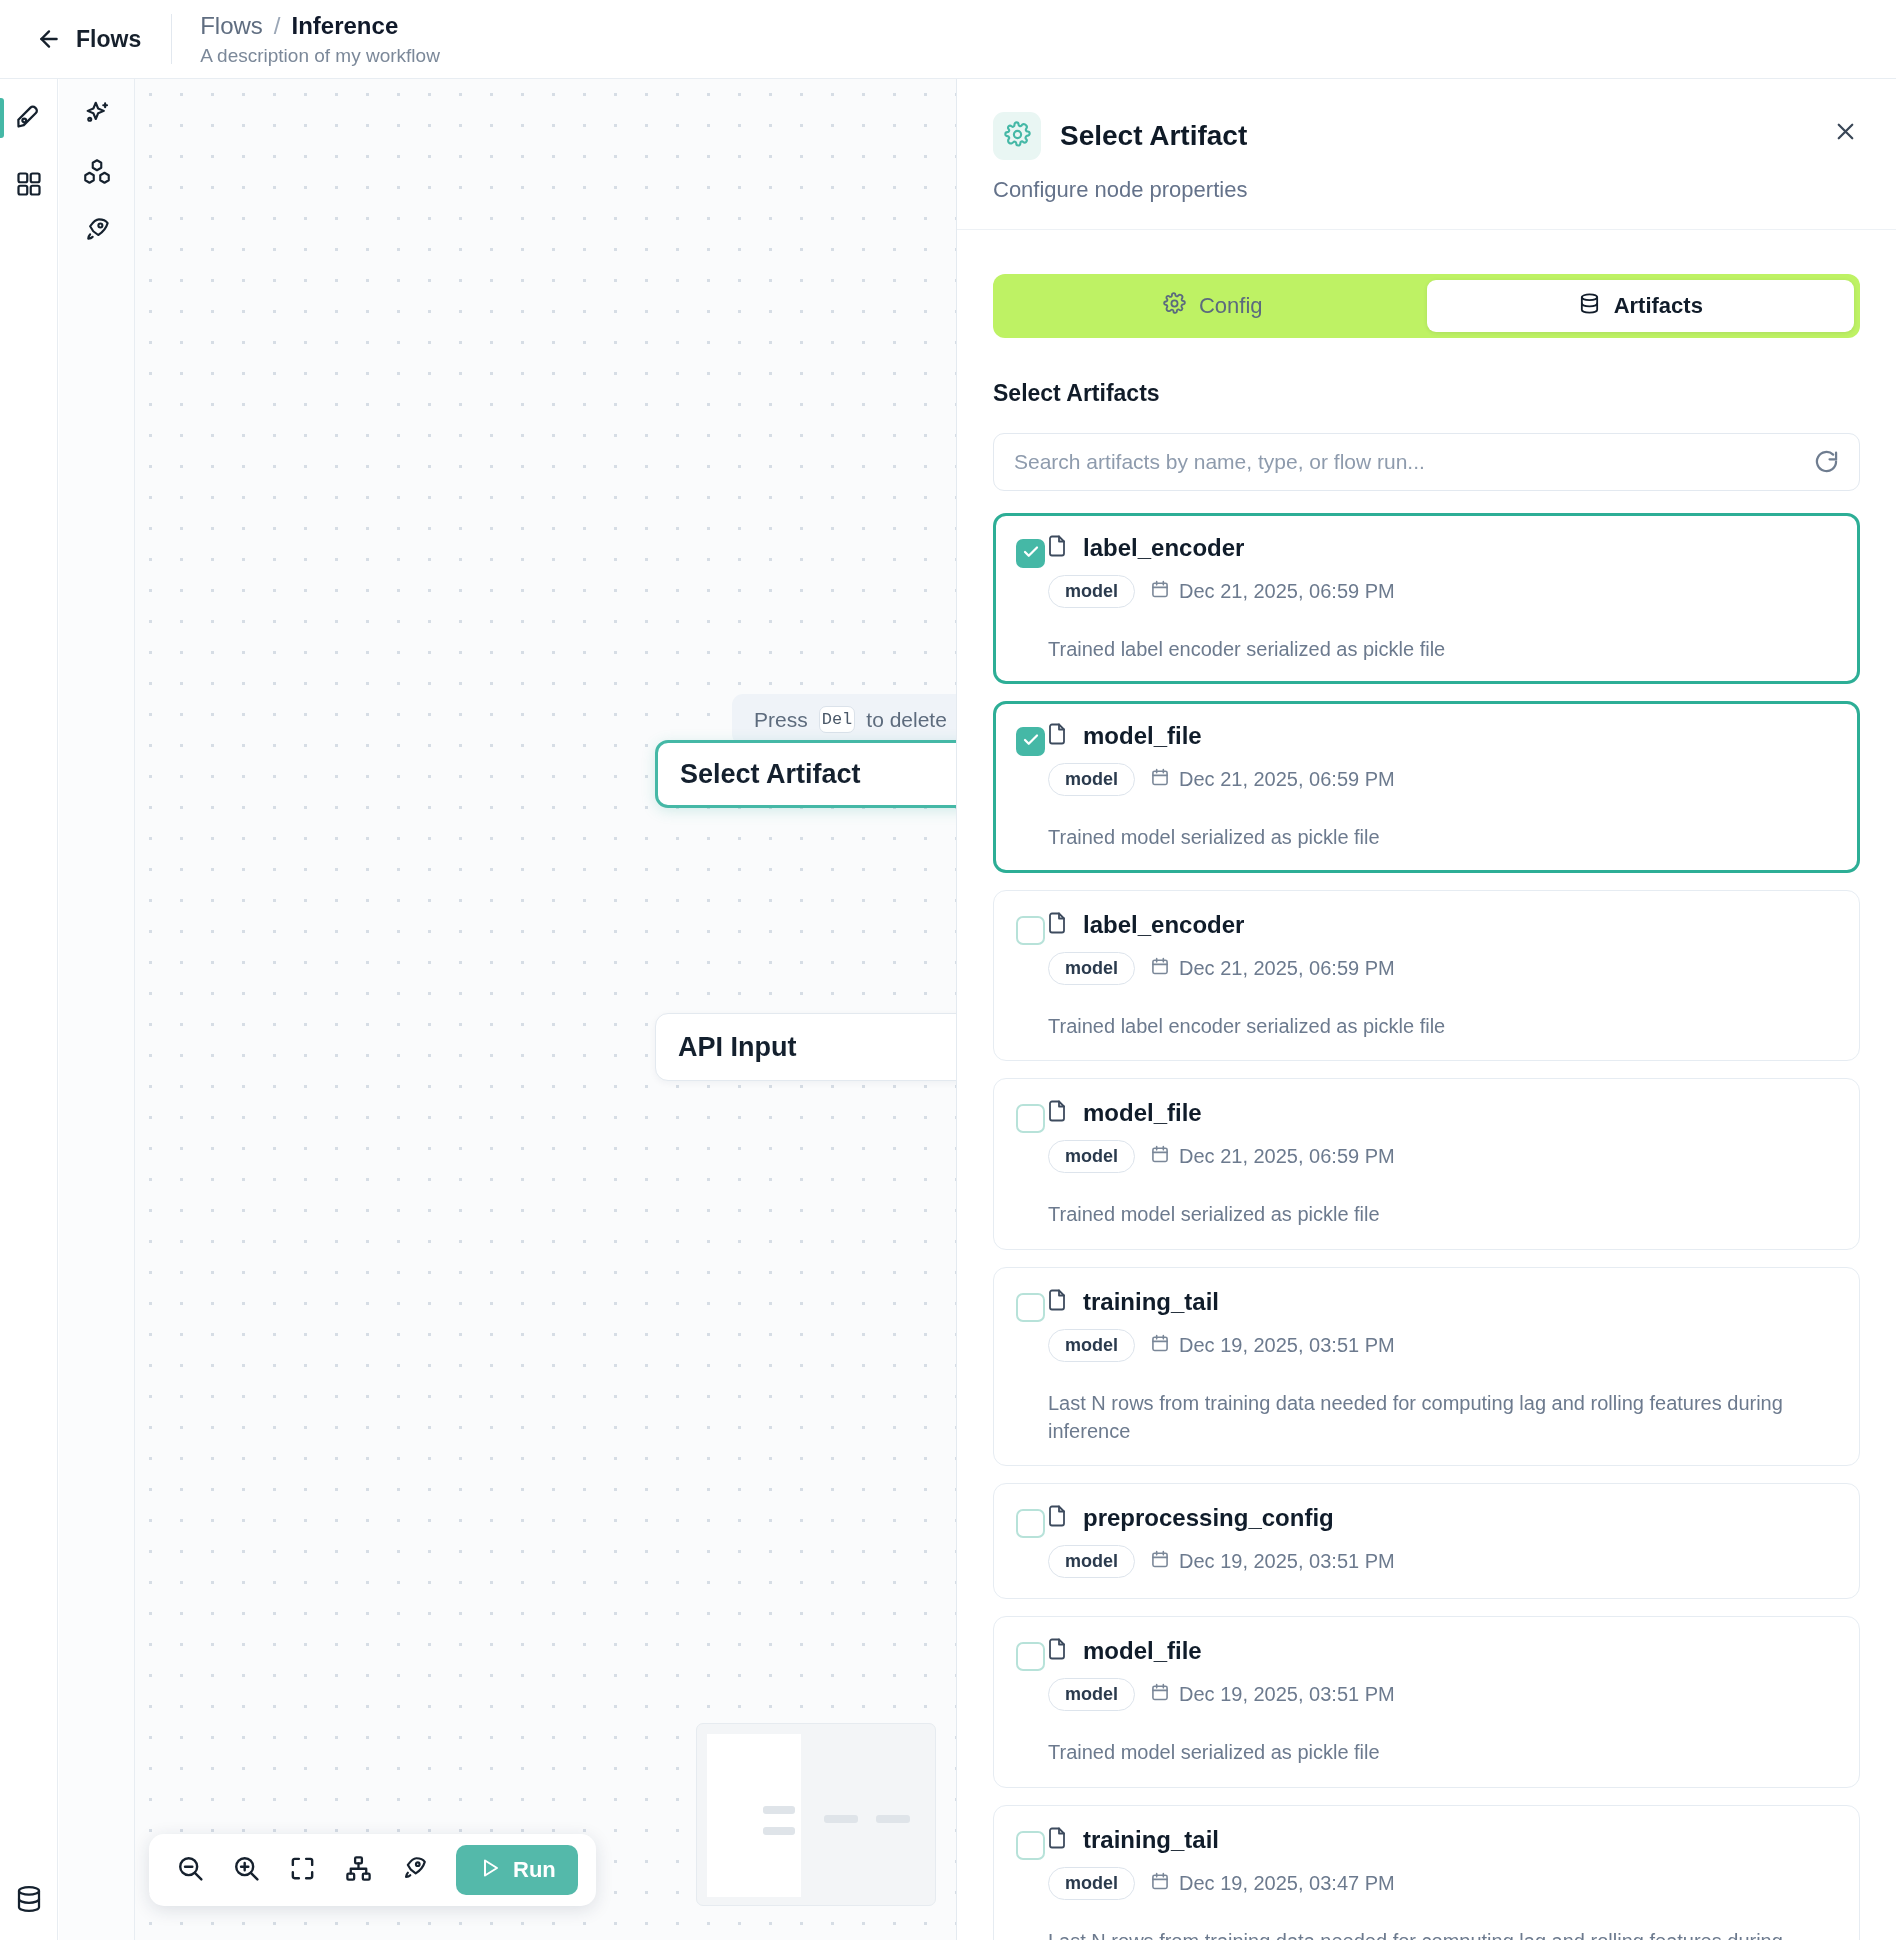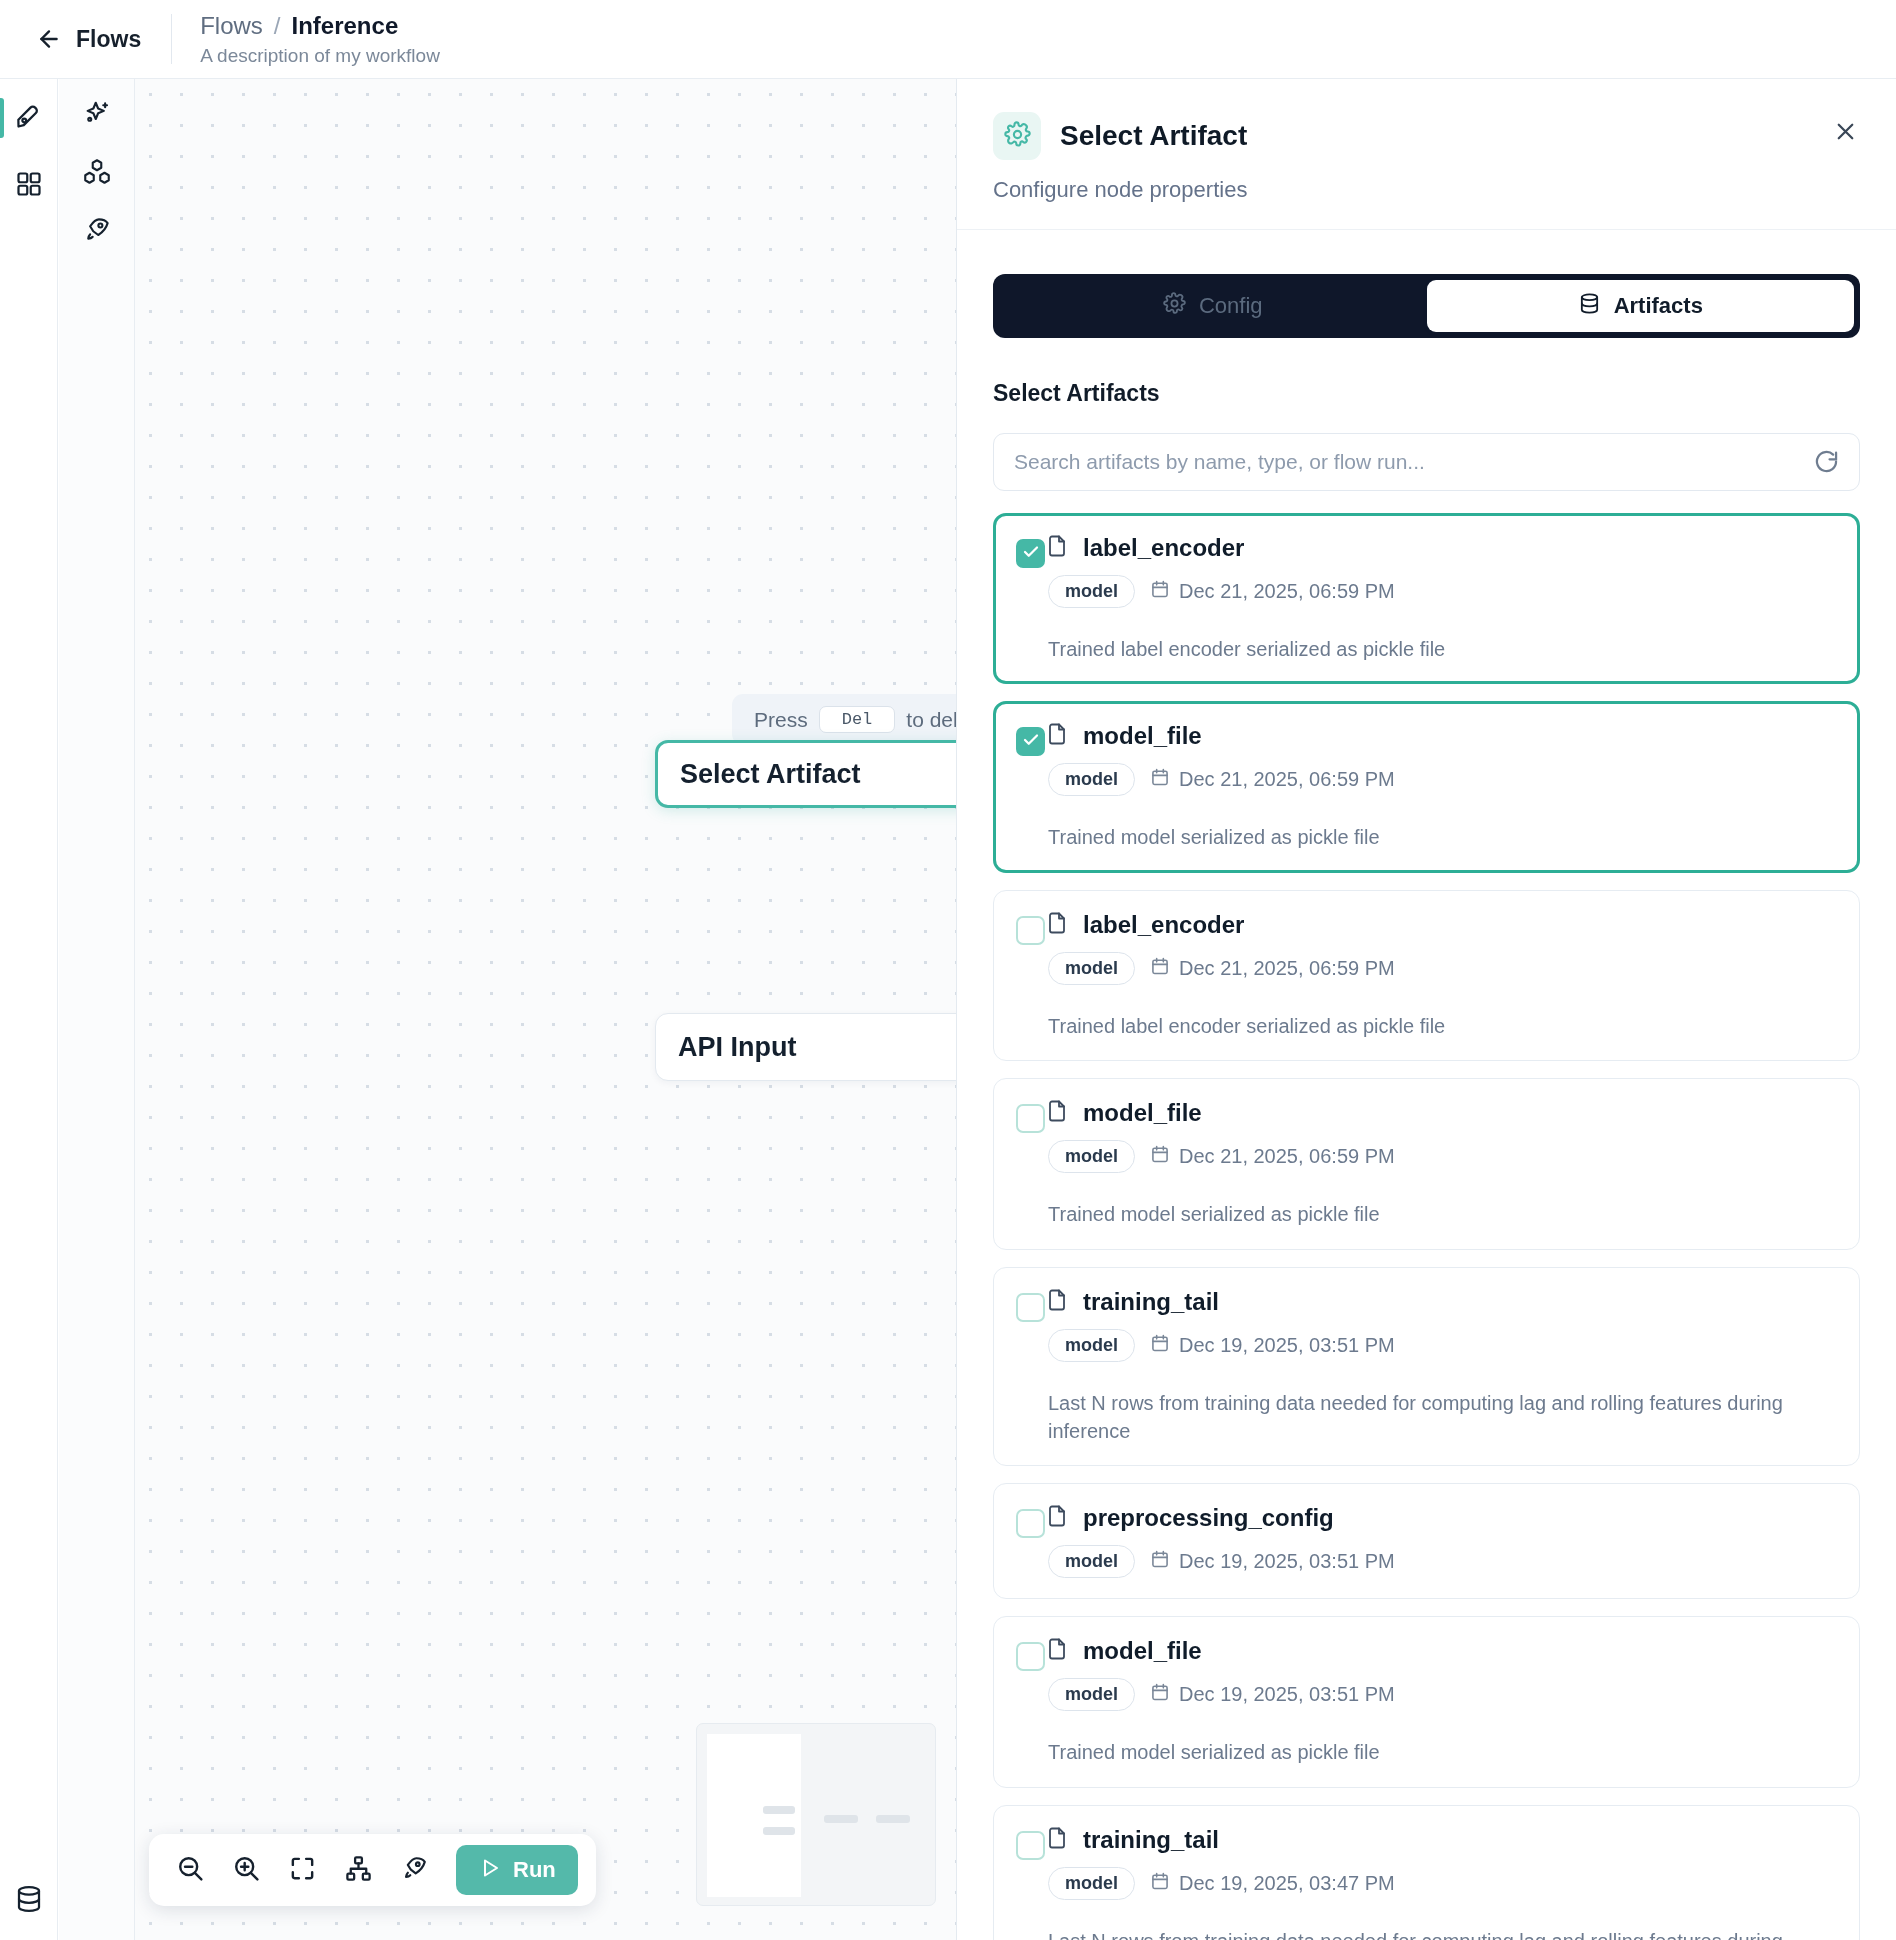--- a/index.html
+++ b/index.html
@@ -66,21 +66,21 @@
     overflow: hidden;
   }
   .hint-pill {
     position: absolute; background: #eff3f8; border-radius: 11px;
     padding: 12px 22px; font-size: 21px; color: #5d6b7d; white-space: nowrap;
   }
   .hint-1 { top: 9px; left: 287px; }
   .hint-2 { top: 615px; left: 597px; display: flex; align-items: center; gap: 11px; }
   .kbd {
     background: #ffffff; border: 1px solid #dbe2ea; border-radius: 7px;
-    padding: 3px 22px; font-family: "Liberation Mono", monospace;
+    padding: 3px 2px; font-family: "Liberation Mono", monospace;
     font-size: 17px; color: #4a5868;
   }
   .node {
     position: absolute; background: #ffffff; border-radius: 13px;
     border: 1px solid #e3e9ef;
     box-shadow: 0 2px 7px rgba(20,40,70,.05);
     display: flex; align-items: center;
     font-size: 27px; font-weight: 700; color: #14202e;
     padding-left: 22px;
   }
@@ -128,21 +128,21 @@
   }
   .ph-title { font-size: 28px; font-weight: 700; color: #0f1a27; }
   .ph-sub { margin-top: 17px; font-size: 22px; color: #64728a; }
   .close-btn {
     position: absolute; top: 36px; right: 33px; width: 36px; height: 36px;
     display: flex; align-items: center; justify-content: center; cursor: pointer;
   }
 
   .panel-body { flex: 1; overflow: hidden; padding: 0 36px; display: flex; flex-direction: column; }
   .tabs {
-    margin-top: 44px; display: flex; background: #0f172a; border-radius: 12px; padding: 6px;
+    margin-top: 44px; display: flex; background: #bef264; border-radius: 12px; padding: 6px;
   }
   .tab {
     flex: 1; height: 52px; display: flex; align-items: center; justify-content: center;
     gap: 13px; font-size: 22px; color: #5b6a7e; border-radius: 9px; cursor: pointer;
   }
   .tab.active { background: #ffffff; color: #111c2a; font-weight: 700; box-shadow: 0 1px 4px rgba(20,40,70,.10); }
 
   .sec-title { margin-top: 42px; font-size: 23px; font-weight: 700; color: #101b28; }
   .sec-sub { margin-top: 14px; font-size: 21px; color: #65738a; }
 

